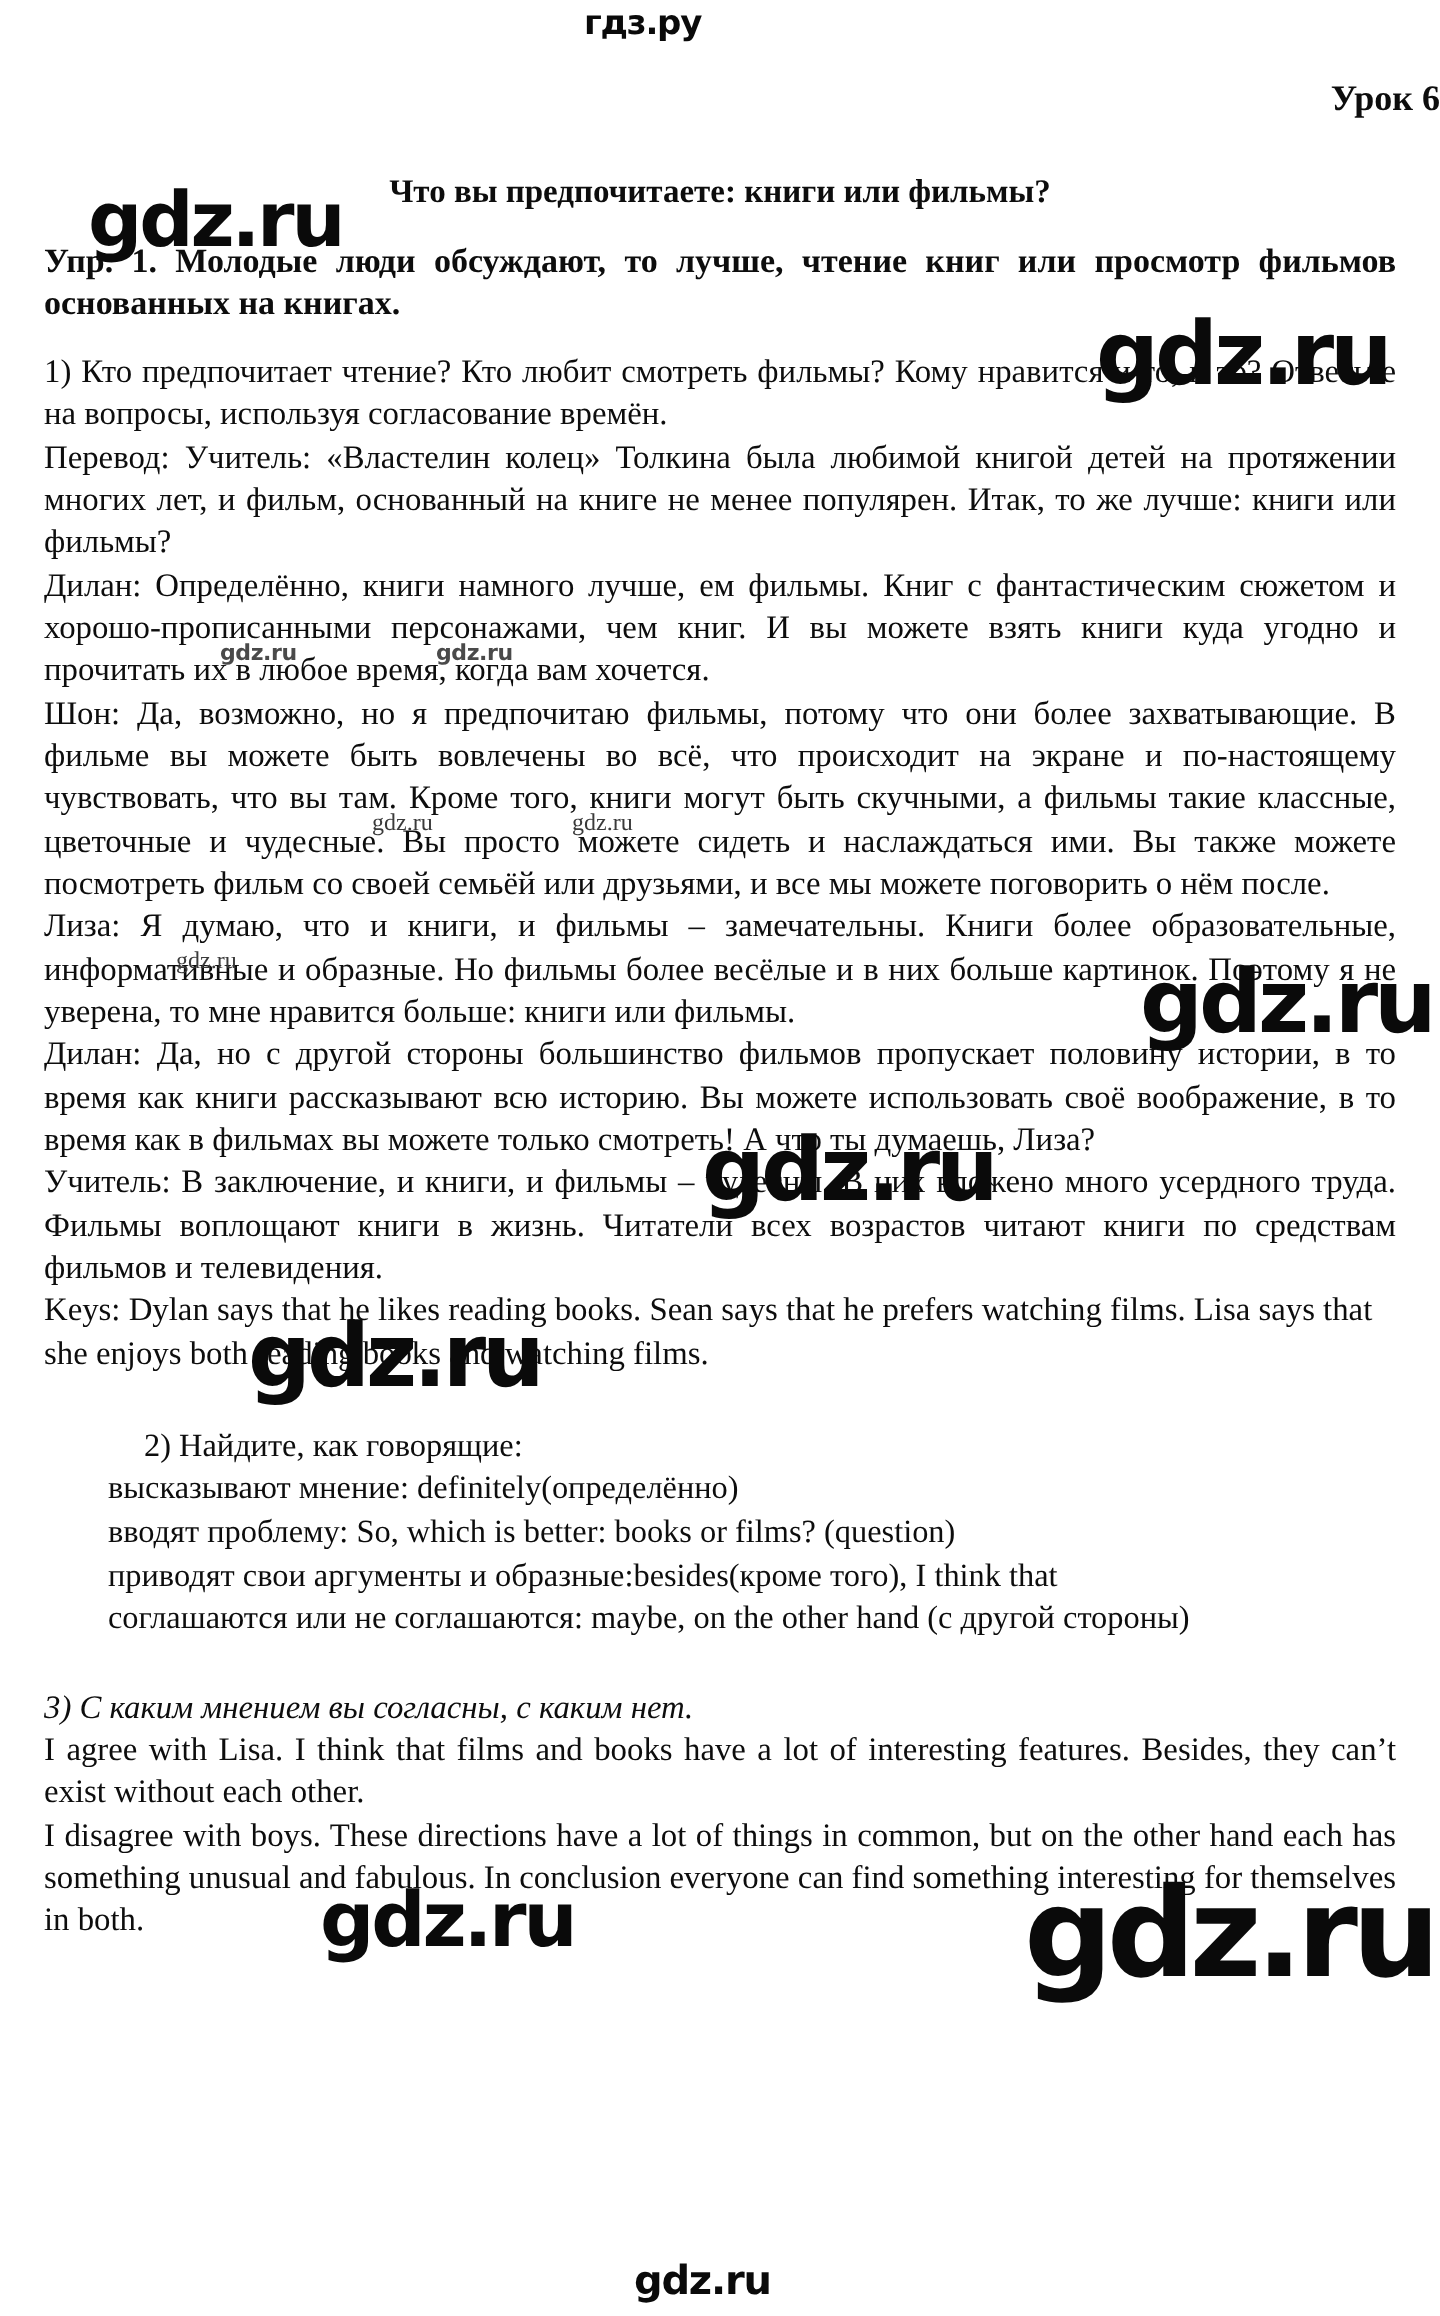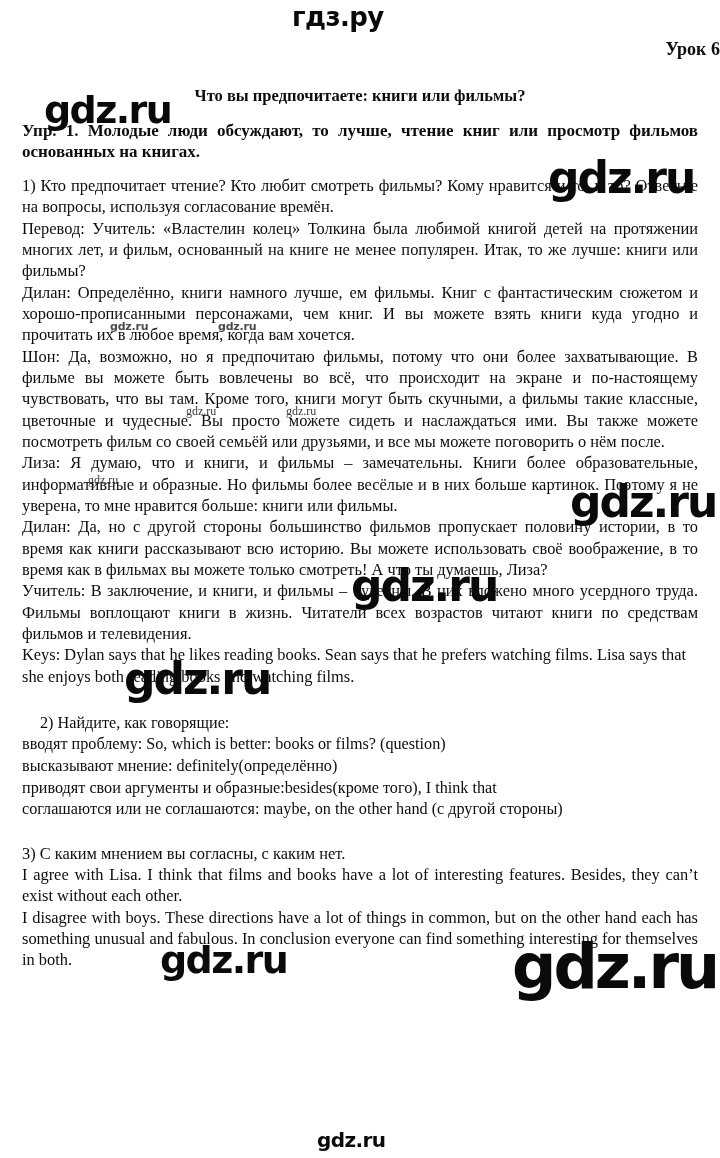--- a/index.html
+++ b/index.html
@@ -30,21 +30,21 @@
     font-weight: 700;
     color: #0a0a0a;
     letter-spacing: -0.5px;
     white-space: nowrap;
     z-index: 5;
     pointer-events: none;
   }
   .wm.top-ru {
     left: 292px;
     top: 2px;
-    font-size: 26px;
+    font-size: 17px;
     letter-spacing: -0.6px;
   }
   .wm.big {
     font-size: 38px;
     letter-spacing: -1.6px;
   }
   .wm.huge {
     font-size: 44px;
     letter-spacing: -2px;
   }
@@ -111,26 +111,26 @@
     font-size: 16.4px;
     line-height: 1.3;
     margin: 0;
     text-align: justify;
     text-justify: inter-word;
   }
   p.para.noj { text-align: left; }
 
   .block-1 { margin-top: 12px; }
 
-  .sec2 { margin-top: 26px; }
+  .sec2 { margin-top: 26px; margin-left: 32px; }
   .sec2 .lead { text-indent: 18px; }
   .sec2 p.para { text-align: left; line-height: 1.33; font-size: 16.2px; }
 
   .sec3 { margin-top: 22px; }
-  .sec3 .q { text-indent: 0; }
+  .sec3 .q { text-indent: 0; font-style: italic; }
 </style>
 </head>
 <body>
 
 <div class="page">
 
   <div class="wm top-ru">гдз.ру</div>
   <div class="wm big" style="left:44px; top:88px;">gdz.ru</div>
   <div class="wm huge" style="left:548px; top:152px;">gdz.ru</div>
   <div class="wm small" style="left:110px; top:320px;">gdz.ru</div>
@@ -160,22 +160,22 @@
         <p class="para">Дилан: Определённо, книги намного лучше, ем фильмы. Книг с фантастическим сюжетом и хорошо-прописанными персонажами, чем книг. И вы можете взять книги куда угодно и прочитать их в любое время, когда вам хочется.</p>
         <p class="para">Шон: Да, возможно, но я предпочитаю фильмы, потому что они более захватывающие. В фильме вы можете быть вовлечены во всё, что происходит на экране и по-настоящему чувствовать, что вы там. Кроме того, книги могут быть скучными, а фильмы такие классные, цветочные и чудесные. Вы просто можете сидеть и наслаждаться ими. Вы также можете посмотреть фильм со своей семьёй или друзьями, и все мы можете поговорить о нём после.</p>
         <p class="para">Лиза: Я думаю, что и книги, и фильмы – замечательны.  Книги более образовательные, информативные и образные. Но фильмы более весёлые и в них больше картинок. Поэтому я не уверена, то мне нравится больше: книги или фильмы.</p>
         <p class="para">Дилан: Да, но с другой стороны большинство фильмов пропускает половину истории, в то время как книги рассказывают всю историю. Вы можете использовать своё воображение, в то время как в фильмах вы можете только смотреть! А что ты думаешь, Лиза?</p>
         <p class="para">Учитель: В заключение, и книги, и фильмы – чудесны. В них вложено много усердного труда. Фильмы воплощают книги в жизнь. Читатели всех возрастов читают книги по средствам фильмов и телевидения.</p>
         <p class="para noj">Keys: Dylan says that he likes reading books. Sean says that he prefers watching films. Lisa says that she enjoys both reading books and watching films.</p>
       </div>
 
       <div class="sec2">
         <p class="para lead">2)  Найдите, как говорящие:</p>
+        <p class="para">высказывают мнение: definitely(определённо)</p>
         <p class="para"> вводят проблему: So, which is better: books or films? (question)</p>
-        <p class="para">высказывают мнение: definitely(определённо)</p>
         <p class="para">приводят свои аргументы и образные:besides(кроме того), I think that</p>
         <p class="para">соглашаются или не соглашаются: maybe, on the other hand (с другой стороны)</p>
       </div>
 
       <div class="sec3">
         <p class="para noj q">3)  С каким мнением вы согласны, с каким нет.</p>
         <p class="para">I agree with Lisa. I think that films and books have a lot of interesting features. Besides, they can’t exist without each other.</p>
         <p class="para">I disagree with boys. These directions have a lot of things in common, but on the other hand each has something unusual and fabulous. In conclusion everyone can find something interesting for themselves in both.</p>
       </div>
 

